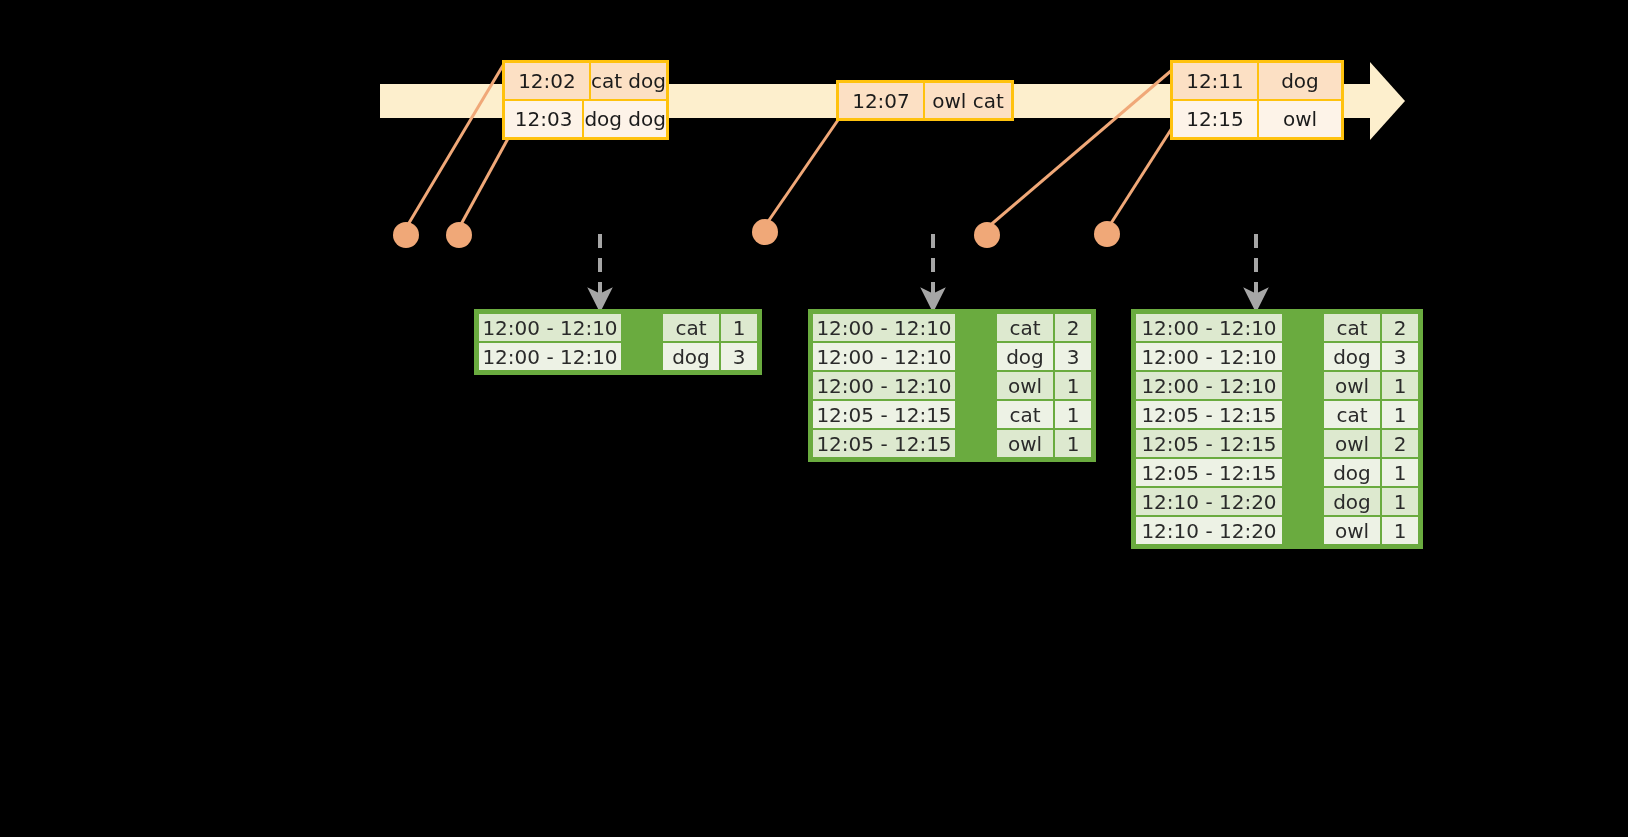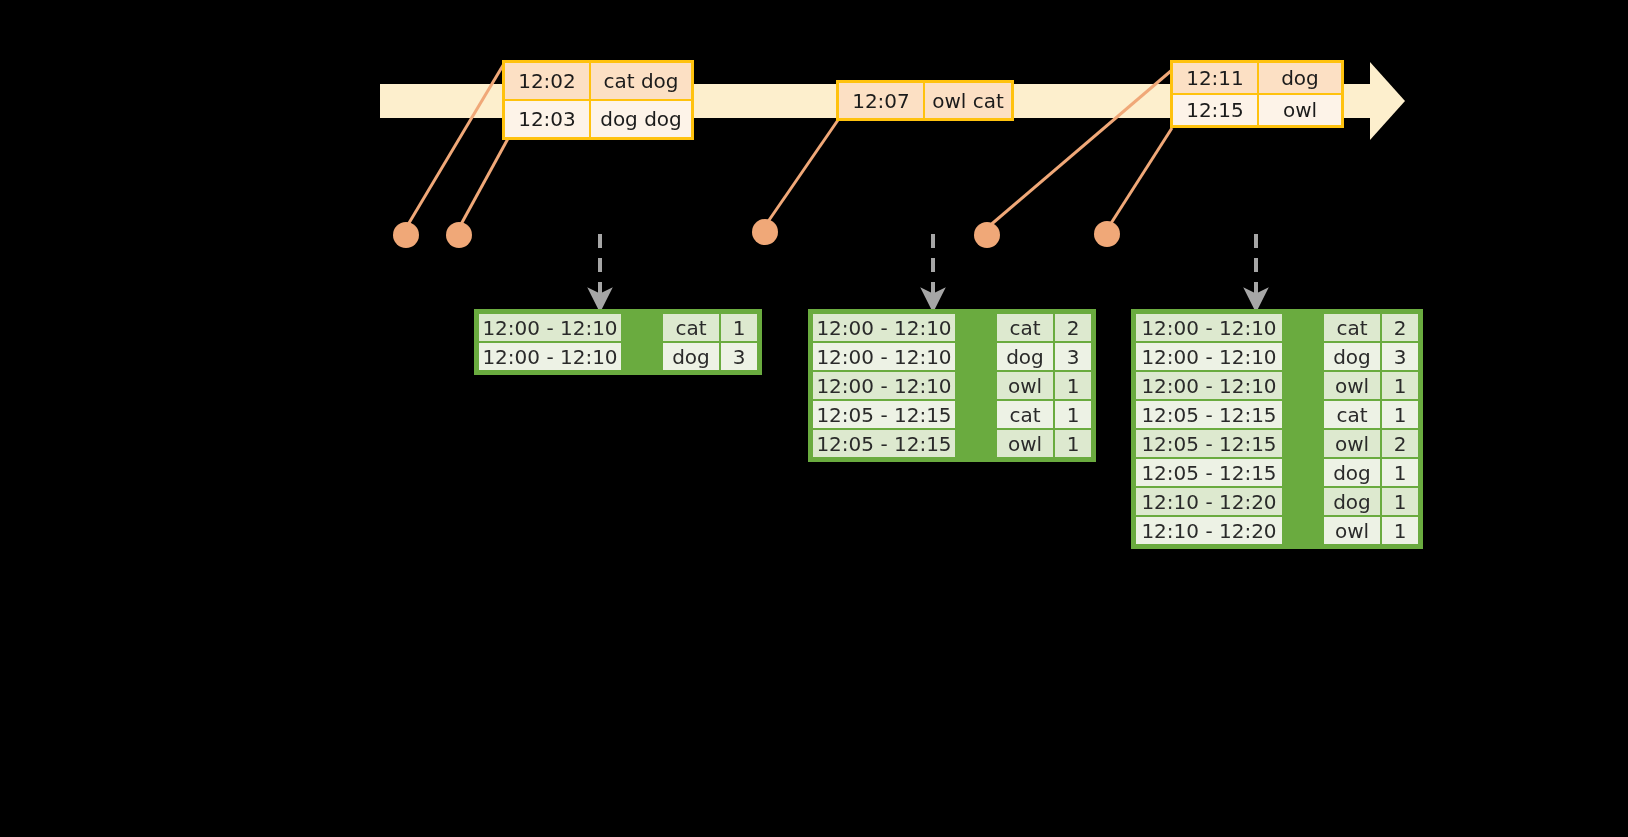--- a/index.html
+++ b/index.html
@@ -137,39 +137,39 @@
         <path d="M0,0 L6.4,3.2 L0,6.4 L1.6,3.2 z" fill="#a6a6a6"></path>
       </marker>
     </defs>
     <g stroke="#a6a6a6" stroke-width="4" stroke-dasharray="14 10" marker-end="url(#dashArrow)">
       <line x1="600" y1="234" x2="600" y2="300"></line>
       <line x1="933" y1="234" x2="933" y2="300"></line>
       <line x1="1256" y1="234" x2="1256" y2="300"></line>
     </g>
   </svg>
 
-  <div class="event-box" style="left:502px; top:60px; width:192px; height:80px;">
+  <div class="event-box" style="left:502px; top:60px; width:167px; height:80px;">
     <div class="event-row shade-a">
       <div class="event-cell time">12:02</div>
       <div class="event-cell words">cat dog</div>
     </div>
     <div class="event-row shade-b">
       <div class="event-cell time">12:03</div>
       <div class="event-cell words">dog dog</div>
     </div>
   </div>
 
   <div class="event-box" style="left:836px; top:80px; width:178px; height:41px;">
     <div class="event-row shade-a">
       <div class="event-cell time">12:07</div>
       <div class="event-cell words">owl cat</div>
     </div>
   </div>
 
-  <div class="event-box" style="left:1170px; top:60px; width:174px; height:68px;">
+  <div class="event-box" style="left:1170px; top:60px; width:174px; height:80px;">
     <div class="event-row shade-a">
       <div class="event-cell time">12:11</div>
       <div class="event-cell words">dog</div>
     </div>
     <div class="event-row shade-b">
       <div class="event-cell time">12:15</div>
       <div class="event-cell words">owl</div>
     </div>
   </div>
 

